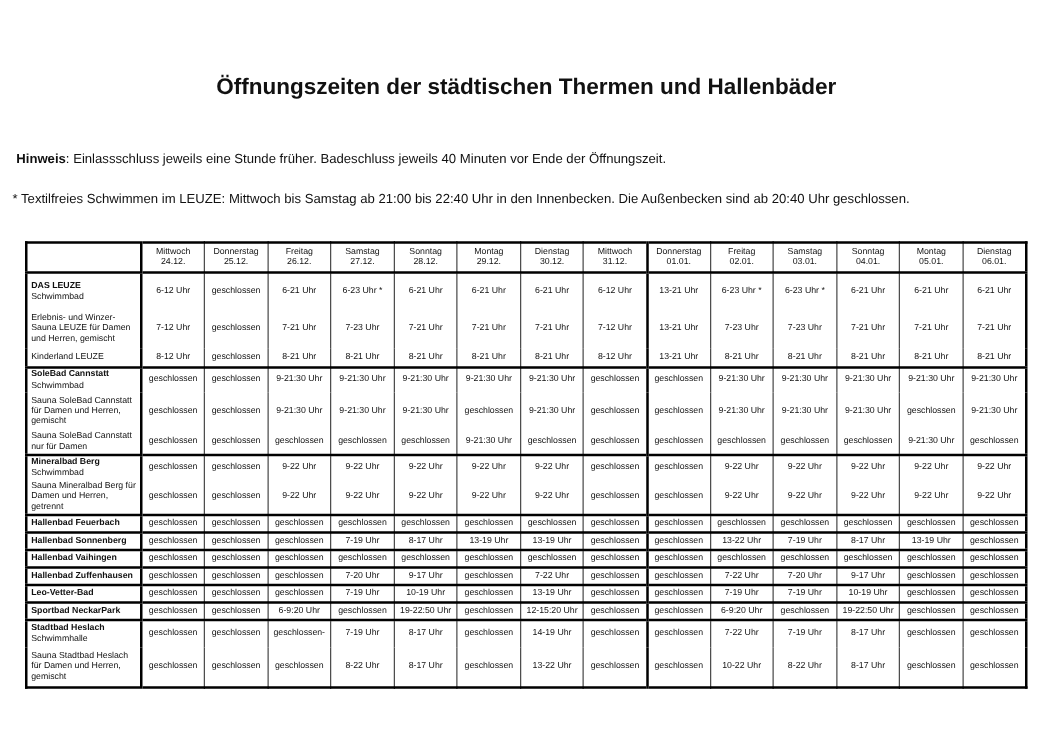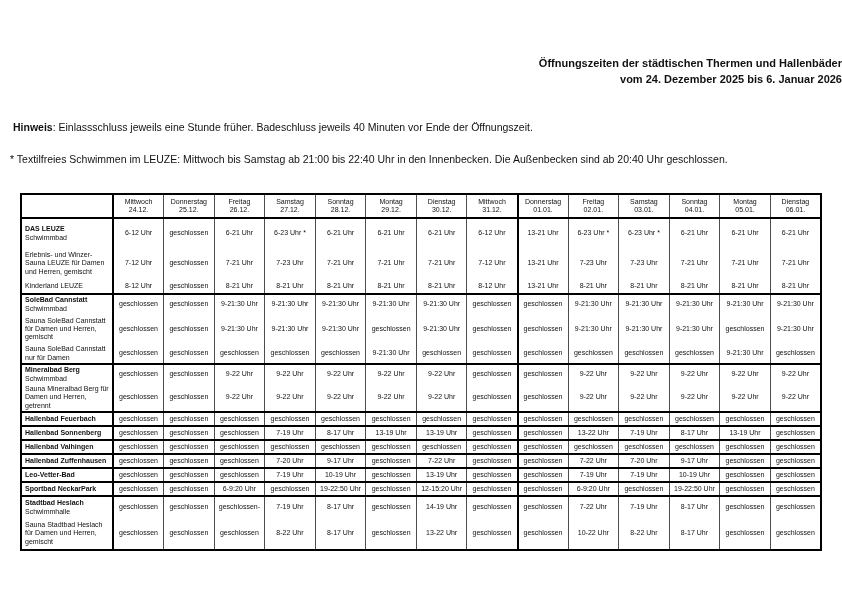--- a/index.html
+++ b/index.html
@@ -6,21 +6,21 @@
   body {
     width: 842px; height: 595px;
     background: #ffffff;
     font-family: "Liberation Sans", sans-serif;
     color: #111;
     position: relative;
     overflow: hidden;
   }
   .title-block {
     position: absolute; top: 56px; left: 0; right: 0;
-    text-align: right; font-weight: bold; font-size: 11px; line-height: 1.45;
+    text-align: center; font-weight: bold; font-size: 18px; line-height: 1.45;
   }
   .hinweis {
     position: absolute; top: 121px; left: 13px; right: 13px;
     font-size: 10.5px;
   }
   .hinweis b { font-weight: bold; }
   .footnote {
     position: absolute; top: 153px; left: 10px; right: 13px;
     font-size: 10.5px;
   }
@@ -45,21 +45,20 @@
   tr.group-first { border-top: 2px solid #000; }
   td.lbl { text-align: left; padding-left: 3px; padding-right: 2px; }
   td.lbl .fac-bold { font-weight: bold; }
   th .day, th .date { display: block; text-align: center; }
 </style>
 </head>
 <body>
 
 <div class="title-block">
   <div>Öffnungszeiten der städtischen Thermen und Hallenbäder</div>
-  <div>vom 24. Dezember 2025 bis 6. Januar 2026</div>
 </div>
 
 <div class="hinweis"><b>Hinweis</b><span>: Einlassschluss jeweils eine Stunde früher. Badeschluss jeweils 40 Minuten vor Ende der Öffnungszeit.</span></div>
 
 <div class="footnote">* Textilfreies Schwimmen im LEUZE: Mittwoch bis Samstag ab 21:00 bis 22:40 Uhr in den Innenbecken. Die Außenbecken sind ab 20:40 Uhr geschlossen.</div>
 
 <div class="table-wrap">
   <table id="hours-table">
       <colgroup>
         <col style="width: 92px;">

